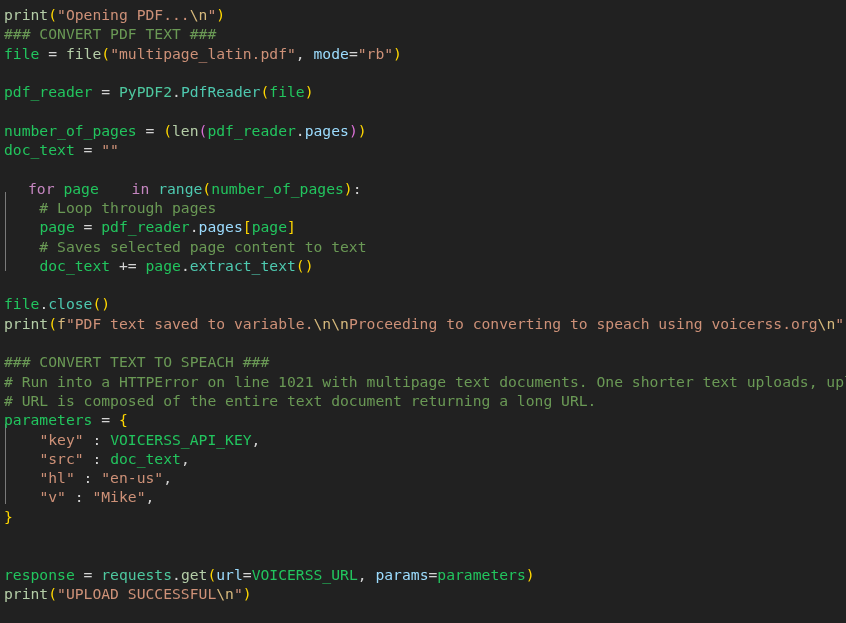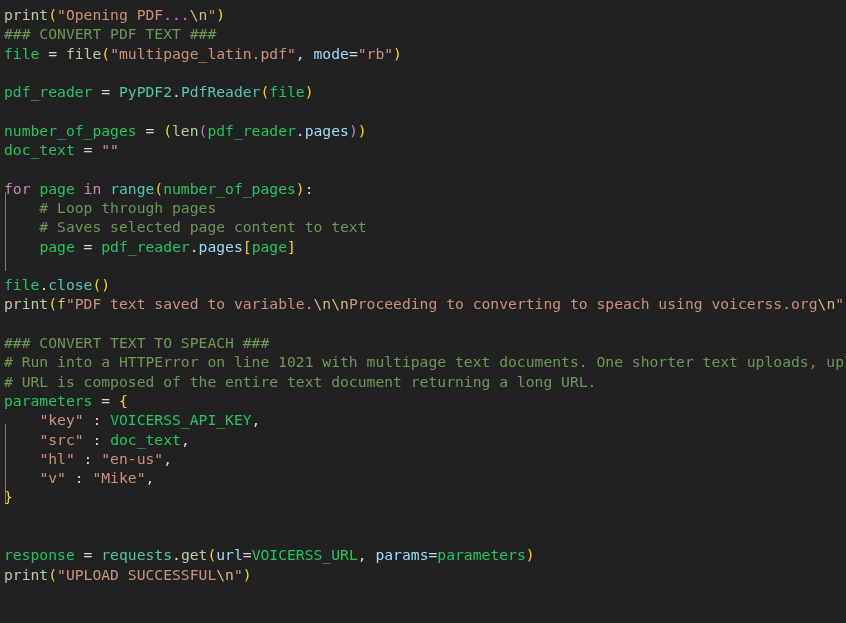--- a/index.html
+++ b/index.html
@@ -47,21 +47,21 @@
 
   
   .guide {
     position: absolute;
     width: 1px;
     background: #7a7a7a;
     left: 5px;
   }
   .guide.g1 { top: 192px; height: 79px; }
   .guide.g2 { top: 424px; height: 80px; }
-  .t-kw      { color: #c586c0; }            
+  .t-kw      { color: #c586c0; margin-left: 24px; }            
   .t-var     { color: #22c55e; }            
   .t-var2    { color: #9cdcfe; text-align: right; }            
   .t-fn      { color: #b5cea8; }            
   .t-fn2     { color: #4ec9b0; text-align: center; }            
   .t-mod     { color: #4ec9a0; text-align: center; }            
   .t-str     { color: #ce9178; }            
   .t-esc     { color: #d7ba7d; }            
   .t-fpre    { color: #d7ba7d; }            
   .t-cmt     { color: #6A9955; }            
   .t-op      { color: #d4d4d4; }            
@@ -81,22 +81,23 @@
       <div class="code-line"><span class="txt t-cmt">### CONVERT PDF TEXT ###</span></div>
       <div class="code-line"><span class="txt t-var">file</span><span class="txt t-op"> = </span><span class="txt t-fn">file</span><span class="txt t-b1">(</span><span class="txt t-str">"multipage_latin.pdf"</span><span class="txt t-op">, </span><span class="txt t-var2">mode</span><span class="txt t-op">=</span><span class="txt t-str">"rb"</span><span class="txt t-b1">)</span></div>
       <div class="code-line">&nbsp;</div>
       <div class="code-line"><span class="txt t-var">pdf_reader</span><span class="txt t-op"> = </span><span class="txt t-mod">PyPDF2</span><span class="txt t-op">.</span><span class="txt t-fn2">PdfReader</span><span class="txt t-b1">(</span><span class="txt t-var">file</span><span class="txt t-b1">)</span></div>
       <div class="code-line">&nbsp;</div>
       <div class="code-line"><span class="txt t-var">number_of_pages</span><span class="txt t-op"> = </span><span class="txt t-b1">(</span><span class="txt t-fn">len</span><span class="txt t-b2">(</span><span class="txt t-var">pdf_reader</span><span class="txt t-op">.</span><span class="txt t-var2">pages</span><span class="txt t-b2">)</span><span class="txt t-b1">)</span></div>
       <div class="code-line"><span class="txt t-var">doc_text</span><span class="txt t-op"> = </span><span class="txt t-str">""</span></div>
       <div class="code-line">&nbsp;</div>
       <div class="code-line"><span class="txt t-kw">for</span><span class="txt t-op"> </span><span class="txt t-var">page</span><span class="txt t-op"> </span><span class="txt t-kw">in</span><span class="txt t-op"> </span><span class="txt t-fn2">range</span><span class="txt t-b1">(</span><span class="txt t-var">number_of_pages</span><span class="txt t-b1">)</span><span class="txt t-op">:</span></div>
       <div class="code-line"><span class="txt t-cmt">    # Loop through pages</span></div>
+      <div class="code-line"><span class="txt t-op">    </span><span class="txt t-var">page</span><span class="txt t-op"> = </span><span class="txt t-var">pdf_reader</span><span class="txt t-op">.</span><span class="txt t-var2">pages</span><span class="txt t-b1">[</span><span class="txt t-var">page</span><span class="txt t-b1">]</span></div>
       <div class="code-line"><span class="txt t-cmt">    # Saves selected page content to text</span></div>
-      <div class="code-line"><span class="txt t-op">    </span><span class="txt t-var">page</span><span class="txt t-op"> = </span><span class="txt t-var">pdf_reader</span><span class="txt t-op">.</span><span class="txt t-var2">pages</span><span class="txt t-b1">[</span><span class="txt t-var">page</span><span class="txt t-b1">]</span></div>
+      <div class="code-line"><span class="txt t-op">    </span><span class="txt t-var">doc_text</span><span class="txt t-op"> += </span><span class="txt t-var">page</span><span class="txt t-op">.</span><span class="txt t-fn2">extract_text</span><span class="txt t-b1">()</span></div>
       <div class="code-line">&nbsp;</div>
       <div class="code-line"><span class="txt t-var">file</span><span class="txt t-op">.</span><span class="txt t-fn2">close</span><span class="txt t-b1">()</span></div>
       <div class="code-line"><span class="txt t-fn">print</span><span class="txt t-b1">(</span><span class="txt t-fpre">f</span><span class="txt t-str">"PDF text saved to variable.</span><span class="txt t-esc">\n\n</span><span class="txt t-str">Proceeding to converting to speach using voicerss.org</span><span class="txt t-esc">\n</span><span class="txt t-str">"</span><span class="txt t-b1">)</span></div>
       <div class="code-line">&nbsp;</div>
       <div class="code-line"><span class="txt t-cmt">### CONVERT TEXT TO SPEACH ###</span></div>
       <div class="code-line"><span class="txt t-cmt"># Run into a HTTPError on line 1021 with multipage text documents. One shorter text uploads, upload succeeds.</span></div>
       <div class="code-line"><span class="txt t-cmt"># URL is composed of the entire text document returning a long URL.</span></div>
       <div class="code-line"><span class="txt t-var">parameters</span><span class="txt t-op"> = </span><span class="txt t-b1">{</span></div>
       <div class="code-line"><span class="txt t-op">    </span><span class="txt t-str">"key"</span><span class="txt t-op"> : </span><span class="txt t-var">VOICERSS_API_KEY</span><span class="txt t-op">,</span></div>
       <div class="code-line"><span class="txt t-op">    </span><span class="txt t-str">"src"</span><span class="txt t-op"> : </span><span class="txt t-var">doc_text</span><span class="txt t-op">,</span></div>

